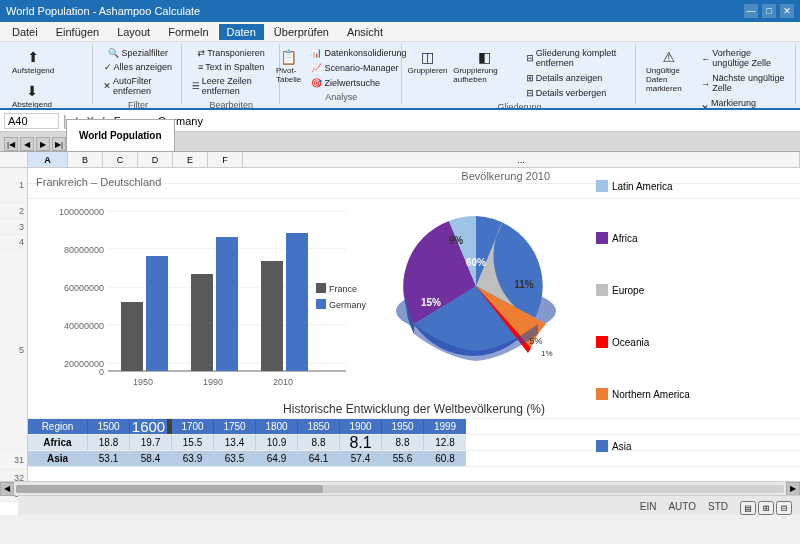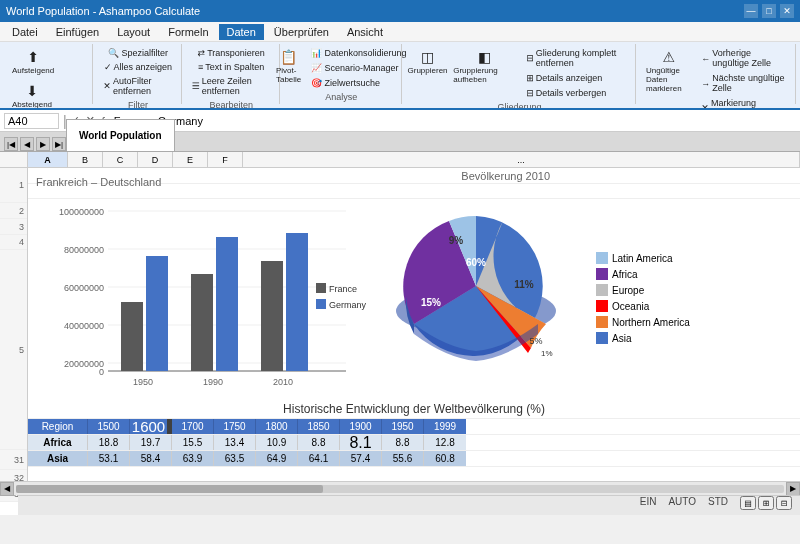--- a/index.html
+++ b/index.html
@@ -119,35 +119,36 @@
       display: flex;
       flex-direction: column;
       gap: 4px;
       font-size: 10px;
     }
 
     .legend-item {
       display: flex;
       align-items: center;
       gap: 4px;
+      margin-top: 36px;
     }
 
     .legend-color {
       width: 12px;
       height: 12px;
       flex-shrink: 0;
     }
 
     
     .status-bar {
       background: #e8e8e8;
       border-top: 1px solid #ccc;
       height: 20px;
       display: flex;
-      align-items: flex-start;
+      align-items: flex-end;
       justify-content: space-between;
       padding: 0 8px;
       font-size: 10px;
       color: #444;
       position: absolute;
       bottom: 0;
       left: 18px;
       right: 0;
     }
     .status-right { display: flex; gap: 12px; }

